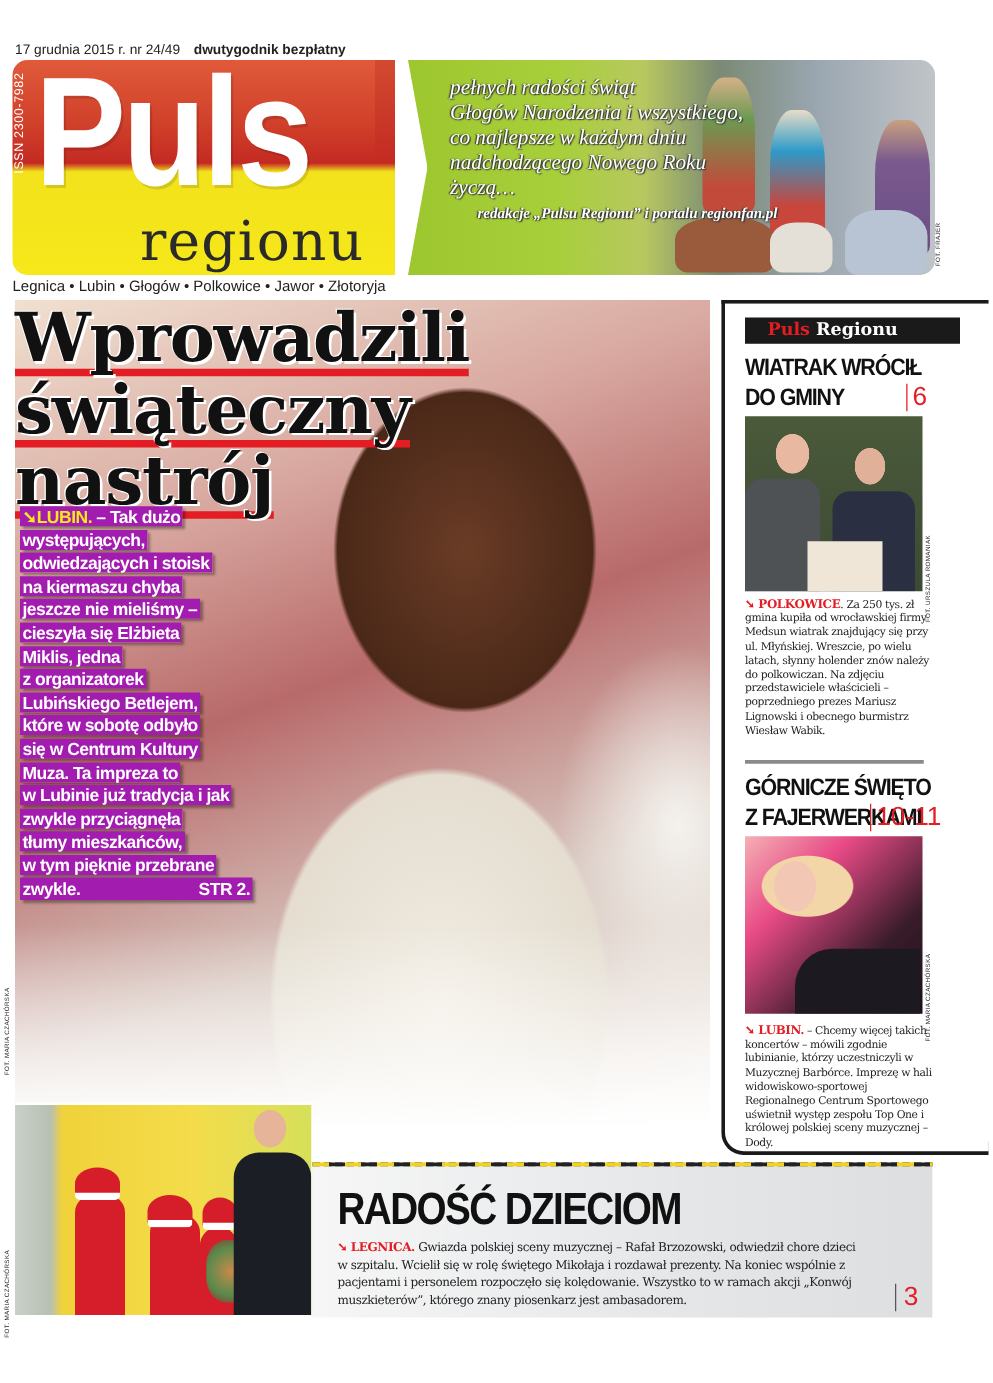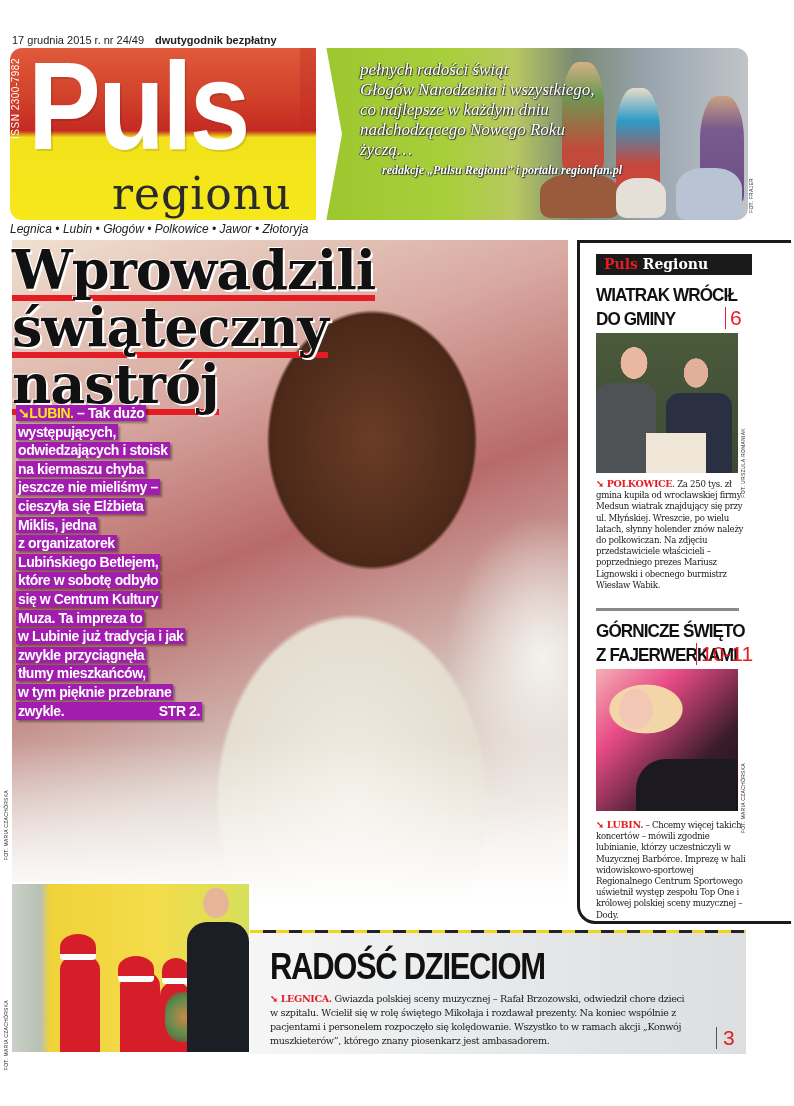--- a/index.html
+++ b/index.html
@@ -10,21 +10,21 @@
   .dateline .free { position: absolute; left: 143px; top: 0; font-weight: bold; white-space: nowrap; }
 
   .masthead { position: absolute; top: 48px; left: 10px; width: 320px; height: 172px; border-radius: 12px 0 0 12px; overflow: hidden;
     background: linear-gradient(180deg, #e05a3a 0%, #d0402a 30%, #c42a22 48%, #f2e21c 52%, #f6e81a 100%); }
   .masthead-arrow { position: absolute; top: 48px; left: 300px; width: 40px; height: 172px;
     background: linear-gradient(180deg, #d24a30 0%, #c42a22 48%, #f2e21c 52%, #f6e81a 100%);
     clip-path: polygon(0 0, 40% 0, 100% 50%, 40% 100%, 0 100%); }
   .logo-puls { position: absolute; top: 44px; left: 28px; font-family: "Liberation Sans", sans-serif; font-weight: 900; font-size: 124px; letter-spacing: -3px; color: #fff; line-height: 1; transform: scaleX(0.88); transform-origin: left top; text-shadow: 2px 2px 0 rgba(0,0,0,0.12); }
   .logo-regionu { position: absolute; top: 172px; left: 112px; font-family: "DejaVu Serif", serif; font-size: 44px; color: #2a2a2a; letter-spacing: 1px; line-height: 1; }
   .issn { position: absolute; top: 58px; left: 10px; font-size: 10px; color: #fff; writing-mode: vertical-rl; transform: rotate(180deg); letter-spacing: 0.5px; }
-  .towns { position: absolute; top: 222px; left: 10px; font-size: 12px; color: #222; white-space: nowrap; font-style: italic; }
+  .towns { position: absolute; top: 222px; left: 10px; font-size: 12px; color: #222; white-space: nowrap; }
 
   .banner { position: absolute; top: 48px; left: 316px; width: 432px; height: 172px; border-radius: 0 12px 12px 0; overflow: hidden;
     background: linear-gradient(90deg, #9cc62e 0%, #a7cf3a 30%, #b8c860 46%, #7a8a74 60%, #9aa6b0 78%, #c0c4c8 100%); }
   .banner-notch { position: absolute; top: 48px; left: 316px; width: 26px; height: 172px; background: #fff; clip-path: polygon(0 0, 40% 0, 100% 50%, 40% 100%, 0 100%); }
   .banner .fig { position: absolute; border-radius: 40% 40% 10px 10px; }
   .fig-a { left: 246px; top: 14px; width: 42px; height: 110px; background: linear-gradient(180deg,#d6b088,#6c9a52 30%,#c24a3a 80%); }
   .fig-b { left: 300px; top: 40px; width: 44px; height: 110px; background: linear-gradient(180deg,#e8dcc8,#2e9ac8 30%,#c8463c 70%); }
   .fig-c { left: 384px; top: 48px; width: 44px; height: 110px; background: linear-gradient(180deg,#c8a080,#7a5a8e 30%,#6a4c86); }
   .fig-d { left: 224px; top: 126px; width: 80px; height: 44px; background: #9a5a3c; border-radius: 40%; }
   .fig-e { left: 360px; top: 120px; width: 66px; height: 52px; background: #b8c4d4; border-radius: 40%; }
@@ -43,21 +43,21 @@
   .main-photo .fade { position: absolute; left: 0; bottom: 0; width: 100%; height: 180px; background: linear-gradient(180deg, transparent, #fff 90%); }
   .headline { position: absolute; top: 246px; left: 12px; font-family: "DejaVu Serif", serif; font-weight: 900; font-size: 54px; line-height: 48px; color: #111; letter-spacing: -1px; text-decoration: underline; }
   .headline span { display: inline-block; border-bottom: 6px solid #e41c23; padding-bottom: 1px; margin-bottom: 2px; text-shadow: 2px 2px 0 #fff, -1px -1px 0 #fff; }
   .lead { position: absolute; top: 404px; left: 16px; width: 220px; font-family: "Liberation Sans", sans-serif; font-weight: bold; font-size: 14px; line-height: 18.6px; color: #fff; letter-spacing: -0.4px; }
   .lead .line { display: inline; background: #a21caf; box-decoration-break: clone; -webkit-box-decoration-break: clone; padding: 0 2px; box-shadow: 2px 2px 2px rgba(0,0,0,0.35); }
   .lead .kicker { color: #f6e81a; }
   .lead .str { float: right; }
 
   
   .sidebar { position: absolute; top: 240px; left: 577px; width: 214px; height: 684px; border-left: 3px solid #1a1a1a; border-top: 3px solid #1a1a1a; border-bottom: 3px solid #1a1a1a; border-radius: 0 0 0 18px; background: #fff; }
-  .sb-brand { position: absolute; top: 11px; left: 16px; width: 156px; height: 21px; background: #1a1a1a; font-family: "DejaVu Serif", serif; font-weight: bold; font-size: 14px; color: #fff; line-height: 21px; padding-left: 8px; }
+  .sb-brand { position: absolute; top: 11px; left: 16px; width: 172px; height: 21px; background: #1a1a1a; font-family: "DejaVu Serif", serif; font-weight: bold; font-size: 14px; color: #fff; line-height: 21px; padding-left: 18px; }
   .sb-brand .red { color: #e41c23; }
   .sb-title { position: absolute; left: 16px; font-family: "Liberation Sans", sans-serif; font-weight: bold; font-size: 19px; line-height: 24px; color: #111; letter-spacing: -1px; transform: scaleX(0.9); transform-origin: left top; }
   .sb-page { position: absolute; font-size: 21px; color: #e41c23; font-family: "Liberation Sans", sans-serif; border-left: 1px solid #e41c23; padding-left: 4px; line-height: 22px; }
   .sb-photo { position: absolute; left: 16px; width: 142px; overflow: hidden; }
   .photo-wiatrak { top: 90px; height: 140px; background:
      radial-gradient(ellipse 22px 26px at 38px 30px, #e8b8a0 60%, transparent 62%),
      radial-gradient(ellipse 20px 24px at 100px 40px, #e0b098 60%, transparent 62%),
      linear-gradient(180deg, #4a5a3a 0%, #3c4a34 100%); }
   .photo-wiatrak .p1 { position: absolute; left: 0; top: 50px; width: 60px; height: 90px; background: #4e5254; border-radius: 14px 14px 0 0; }
   .photo-wiatrak .p2 { position: absolute; left: 70px; top: 60px; width: 66px; height: 80px; background: #2a3042; border-radius: 14px 14px 0 0; }

